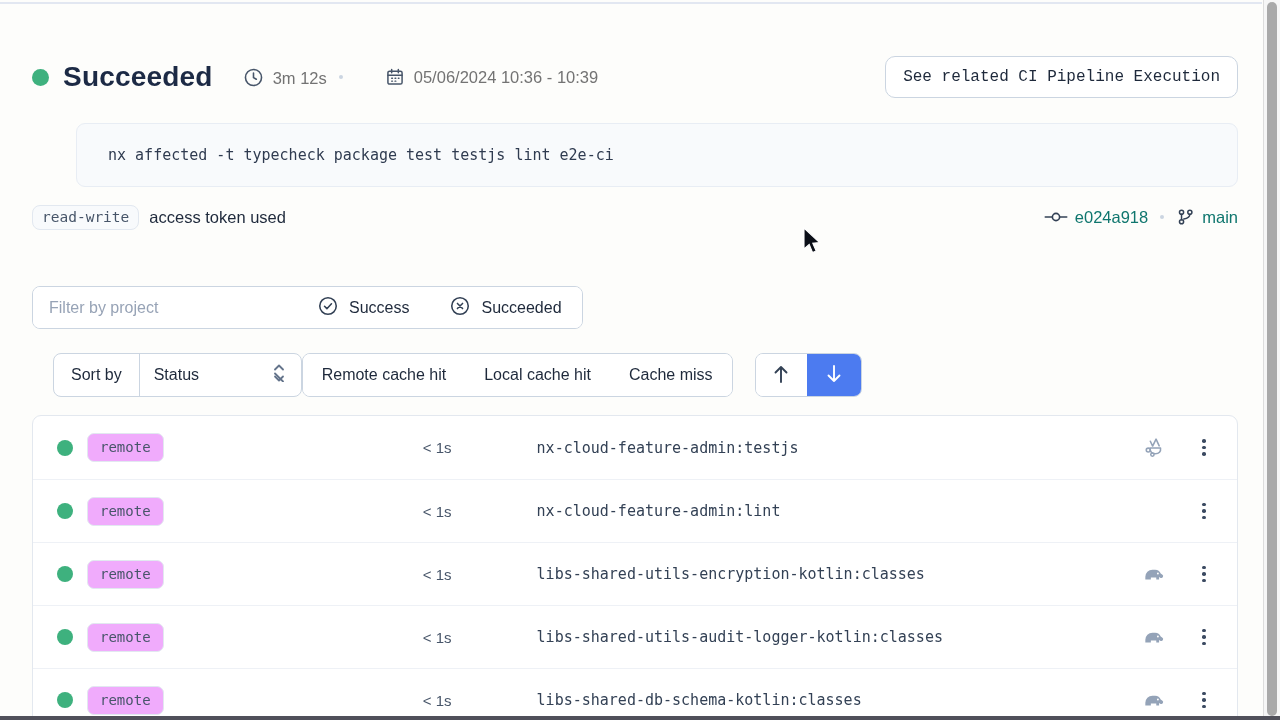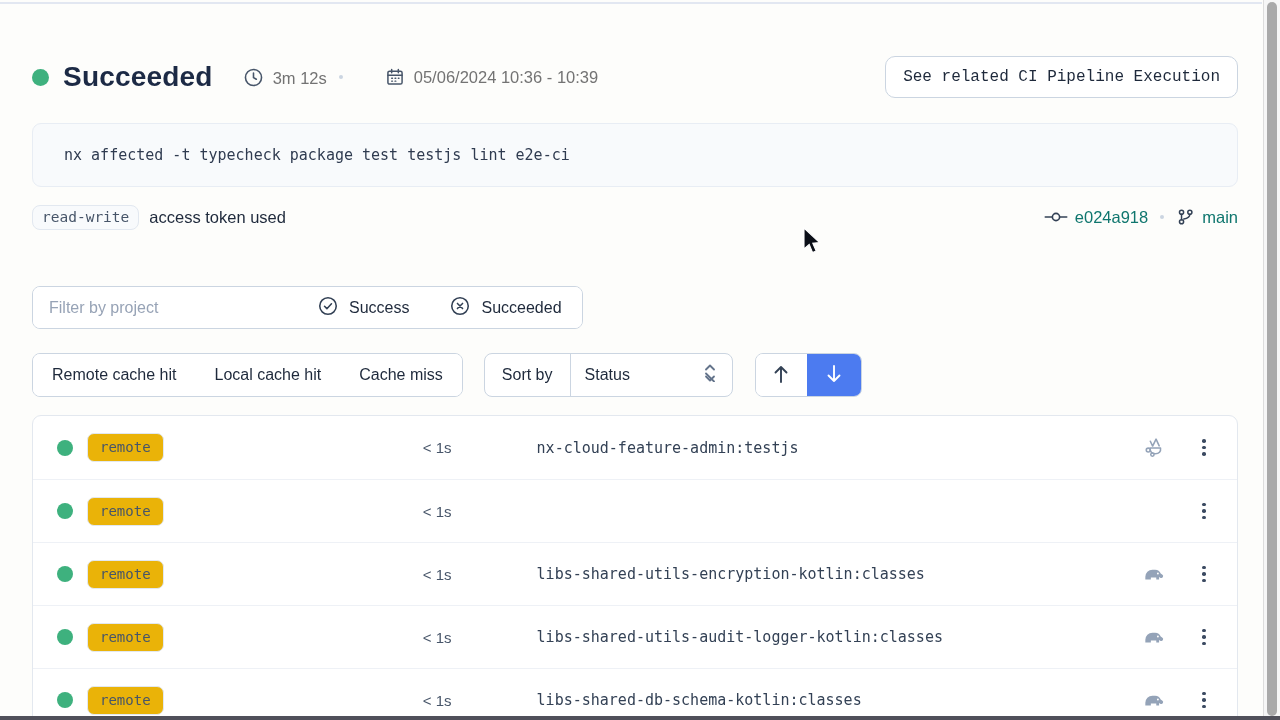--- a/index.html
+++ b/index.html
@@ -33,21 +33,21 @@
     border:1px solid #cbd5e1; border-radius:10px; background:#fff;
     font-size:16px; color:#1e293b; padding:0 17px; height:42px;
     display:flex; align-items:center; cursor:pointer; font-family:Liberation Mono, monospace;
   }
 
   
   .command-box {
     margin-top:25px; height:64px; background:#f8fafc;
     border:1px solid #e8edf4; border-radius:9px;
     display:flex; align-items:center; padding:0 31px;
-    font-size:15px; color:#2f3b50;
+    font-size:15px; color:#2f3b50;margin-left:44px;
   }
 
   
   .token-row { display:flex; align-items:center; margin-top:15px; height:30px; }
   .token-badge {
     font-size:14.5px; color:#475569; background:#f8fafc;
     border:1px solid #e2e8f0; border-radius:8px; padding:3px 9px 4px;
   }
   .token-text { font-size:16.5px; color:#1e293b; margin-left:10px; }
   .vcs { display:flex; align-items:center; color:#0f766e; font-size:16.5px; }
@@ -83,21 +83,21 @@
 
   
   .task-list {
     margin-top:18px; border:1px solid #e3e8ef; border-radius:9px;
     background:#fff; overflow:hidden; height:360px;
   }
   .task-row { display:flex; align-items:center; height:63px; padding:0 26px 0 24px; }
   .task-row + .task-row { border-top:1px solid #eef1f6; }
   .row-dot { width:16px; height:16px; border-radius:50%; background:#3eb17e; flex:0 0 auto; }
   .cache-badge {
-    margin-left:14px; font-size:14px; color:#475569; background:#eab308;
+    margin-left:14px; font-size:14px; color:#475569; background:#f0abfc;
     border:1px solid #e2e8f0; border-radius:7px; padding:5px 12px 6px;
     flex:0 0 auto;
   }
   .dur-cell { width:288px; text-align:right; font-size:15px; color:#475569; flex:0 0 auto; }
   .name-cell { margin-left:77px; font-size:15px; color:#334155; flex:0 0 auto;padding-left:8px; }
   .row-spacer { flex:1 1 auto; }
   .tool-ic { width:26px; height:26px; display:flex; align-items:center; justify-content:center; margin-right:30px; }
   .tool-ic.empty { visibility:hidden; }
   .kebab { display:flex; flex-direction:column; gap:3px; align-items:center; width:14px; cursor:pointer; padding:4px 0; }
   .kebab i { width:3.5px; height:3.5px; border-radius:50%; background:#3b4a61; }
@@ -186,38 +186,38 @@
             <circle cx="12" cy="12" r="9"></circle>
               <path d="M9.2 9.2 l5.6 5.6 M14.8 9.2 l-5.6 5.6"></path>
           </svg>
         </span>
         <span>Succeeded</span>
       </button>
     </div>
   </div>
 
   <div class="cache-row">
-    <div class="group">
-      <button class="g-btn">Remote cache hit</button>
-      <button class="g-btn">Local cache hit</button>
-      <button class="g-btn">Cache miss</button>
-    </div>
-
     <div class="group sort-group">
       <span class="sort-label">Sort by</span>
       <div class="sort-select">
         <span>Status</span>
         <span class="sel-spacer"></span>
         <span>
           <svg width="16" height="18" viewBox="0 0 16 18" fill="none" stroke="#64748b" stroke-width="1.8" stroke-linecap="round" stroke-linejoin="round">
             <path d="M4 7 l4-4 4 4 M4 11 l4 4 4 4" transform="translate(0,-1.5)"></path>
             <path d="M4 12.5 l4 4 4-4"></path>
           </svg>
         </span>
       </div>
+    </div>
+
+    <div class="group">
+      <button class="g-btn">Remote cache hit</button>
+      <button class="g-btn">Local cache hit</button>
+      <button class="g-btn">Cache miss</button>
     </div>
 
     <div class="group dir-group">
       <button class="dir-btn">
         <span>
           <svg width="20" height="22" viewBox="0 0 20 22" fill="none" stroke="#334155" stroke-width="1.9" stroke-linecap="round" stroke-linejoin="round">
             <path d="M10 19 V4 M4.5 9.5 L10 4 l5.5 5.5"></path>
           </svg>
         </span>
       </button>
@@ -251,20 +251,21 @@
           <i></i>
           <i></i>
           <i></i>
         </span>
     </div>
 
     <div class="task-row">
       <span class="row-dot"></span>
       <span class="cache-badge mono">remote</span>
       <span class="dur-cell">&lt; 1s</span>
+      <span class="name-cell mono">nx-cloud-feature-admin:lint</span>
       <span class="row-spacer"></span>
       <span class="tool-ic empty"></span>
       <span class="kebab">
           <i></i>
           <i></i>
           <i></i>
         </span>
     </div>
 
     <div class="task-row">

